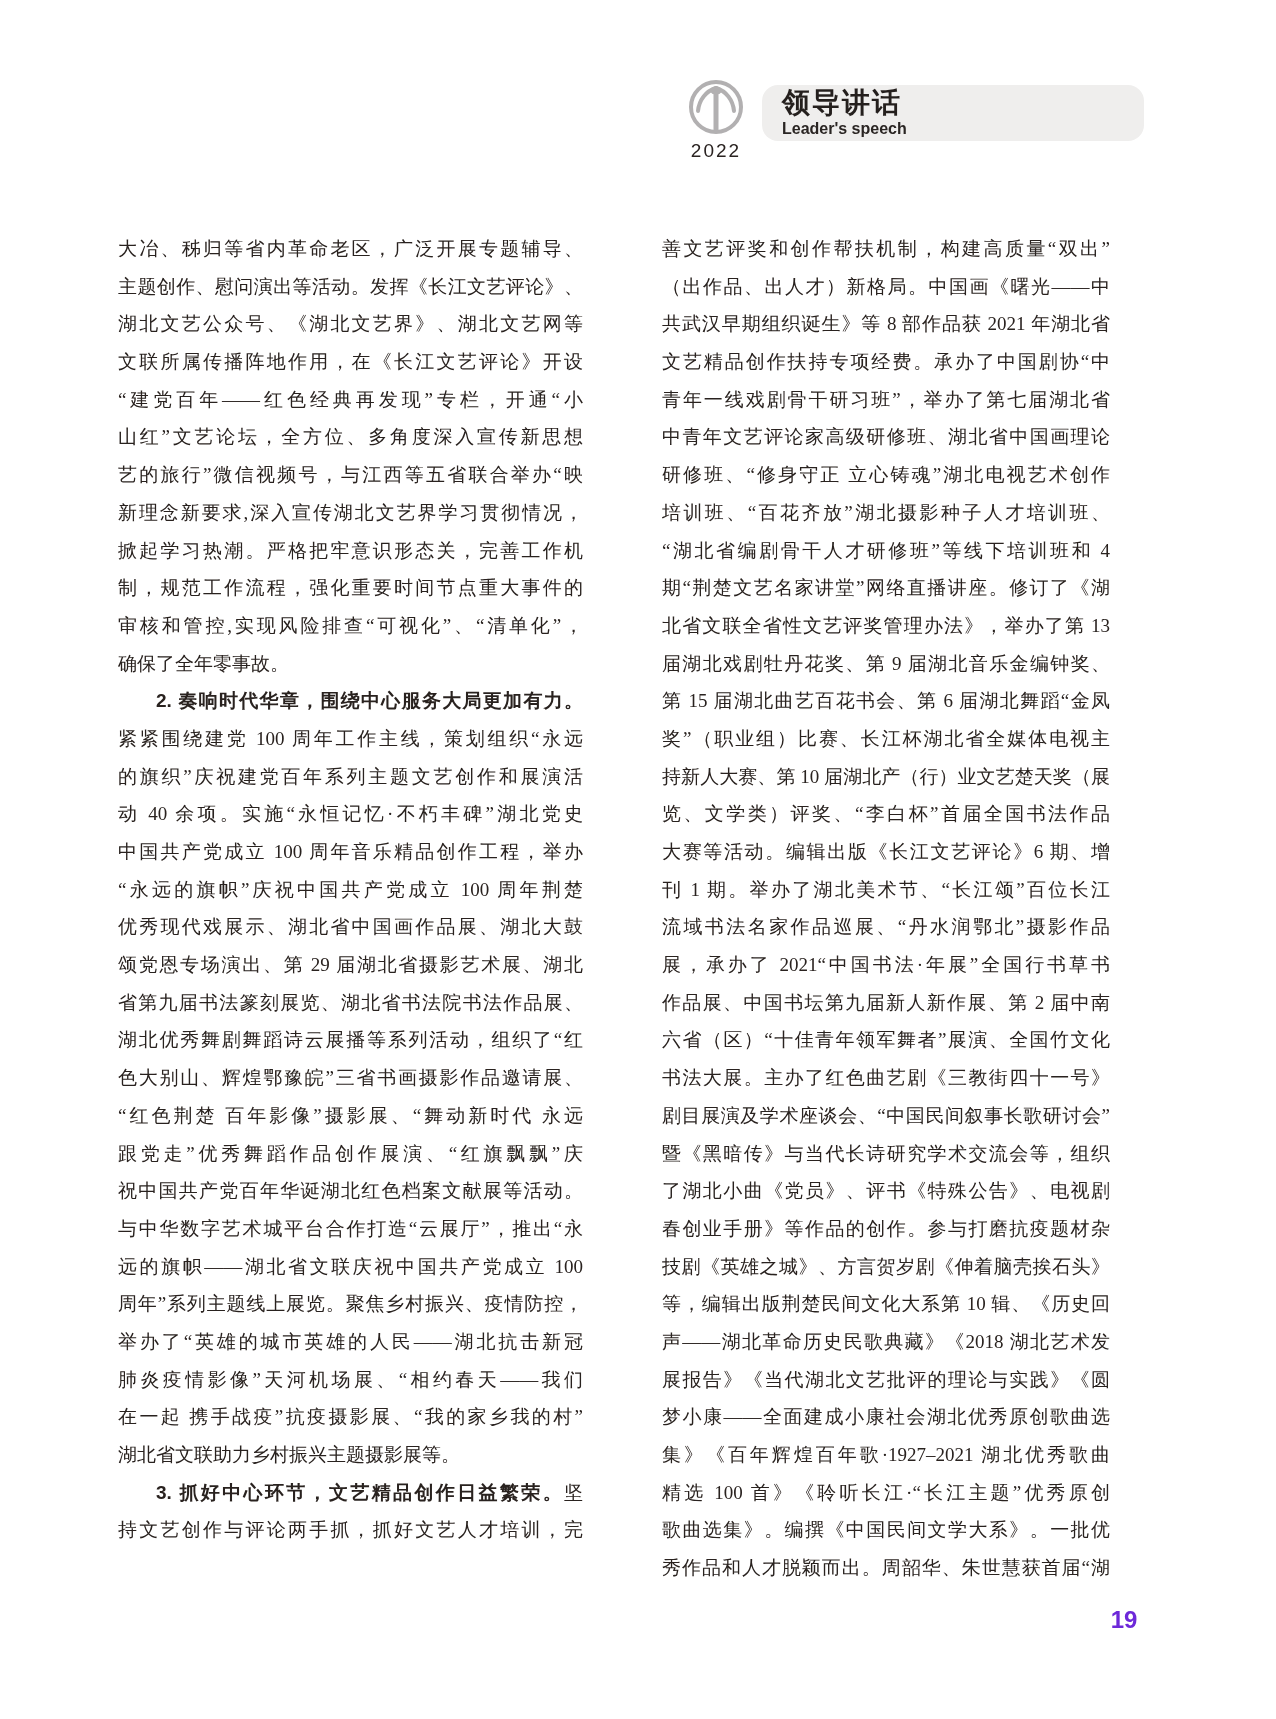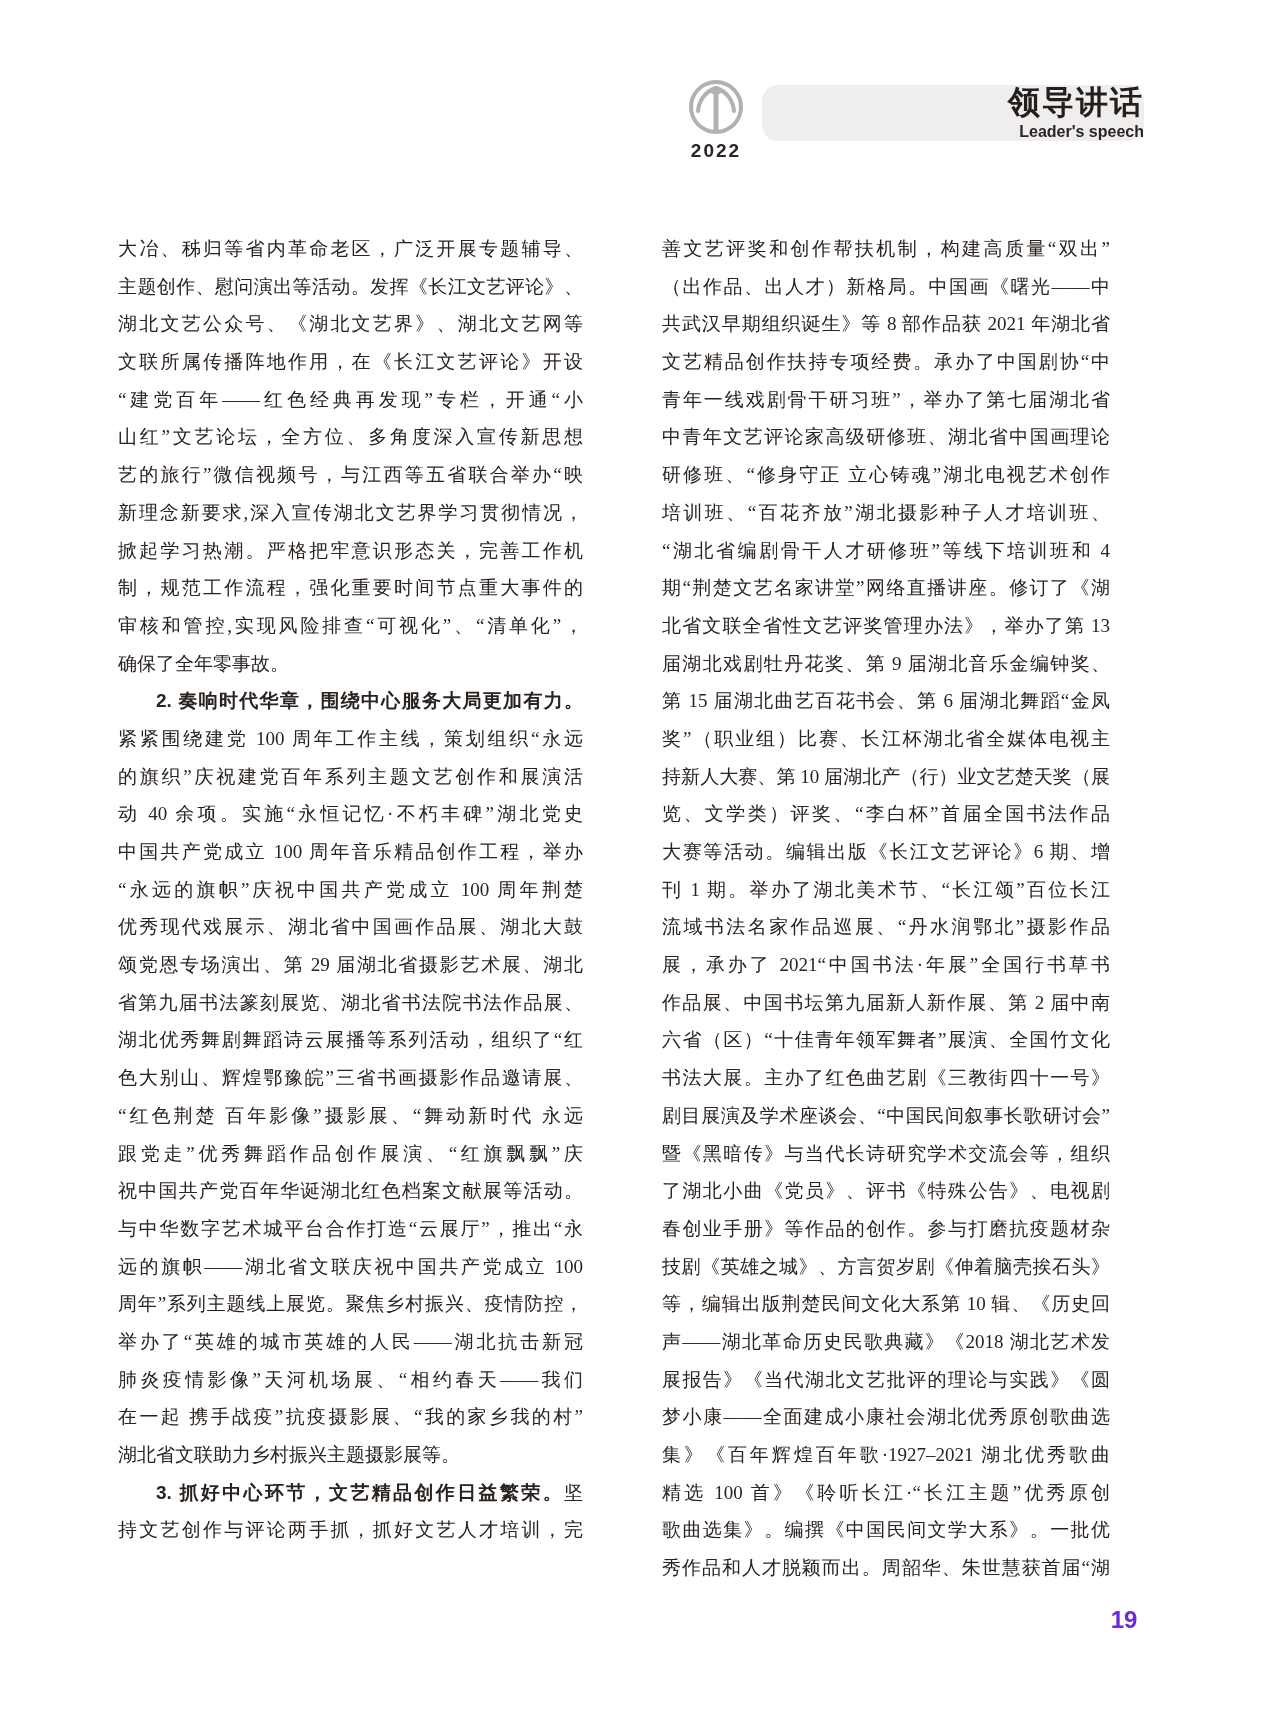--- a/index.html
+++ b/index.html
@@ -6,35 +6,35 @@
   .page {
     position:relative; width:1276px; height:1719px; background:#ffffff;
     font-family:"Liberation Serif","DejaVu Serif",serif; color:#29221f;
     overflow:hidden;
   }
   
   .logo-block { position:absolute; left:686px; top:78px; width:60px; text-align:center; }
   .logo-emblem { display:block; margin:0 auto; }
   .logo-year {
     margin-top:2px; font-family:"Liberation Sans","DejaVu Sans",sans-serif;
-    font-weight:700; font-size:19px; letter-spacing:2px; color:#2a2321;
+    font-weight:400; font-size:19px; letter-spacing:2px; color:#2a2321;
   }
   .badge {
     position:absolute; left:762px; top:85px; width:382px; height:56px;
     background:#efeeed; border-radius:16px;
     display:flex; flex-direction:column; justify-content:center; padding-left:20px;
     box-sizing:border-box;
   }
   .badge-cn {
     font-family:"Liberation Sans","DejaVu Sans",sans-serif;
-    font-weight:700; font-size:32px; color:#241f1d; letter-spacing:2px; line-height:1.1;text-align:right;
+    font-weight:700; font-size:28px; color:#241f1d; letter-spacing:2px; line-height:1.1;
   }
   .badge-en {
     font-family:"Liberation Sans","DejaVu Sans",sans-serif;
-    font-weight:700; font-size:16px; color:#2a2523; line-height:1.2; margin-top:1px;text-align:right;
+    font-weight:700; font-size:16px; color:#2a2523; line-height:1.2; margin-top:1px;
   }
   
   .column { position:absolute; top:230px; font-size:19px; }
   .column.left  { left:118px; width:465px; }
   .column.right { left:662px; width:448px; }
   .line {
     height:37.7px; line-height:37.7px; overflow:hidden;
     text-align:justify; text-align-last:justify; text-justify:inter-ideograph;
   }
   .line.short  { text-align-last:left; }

